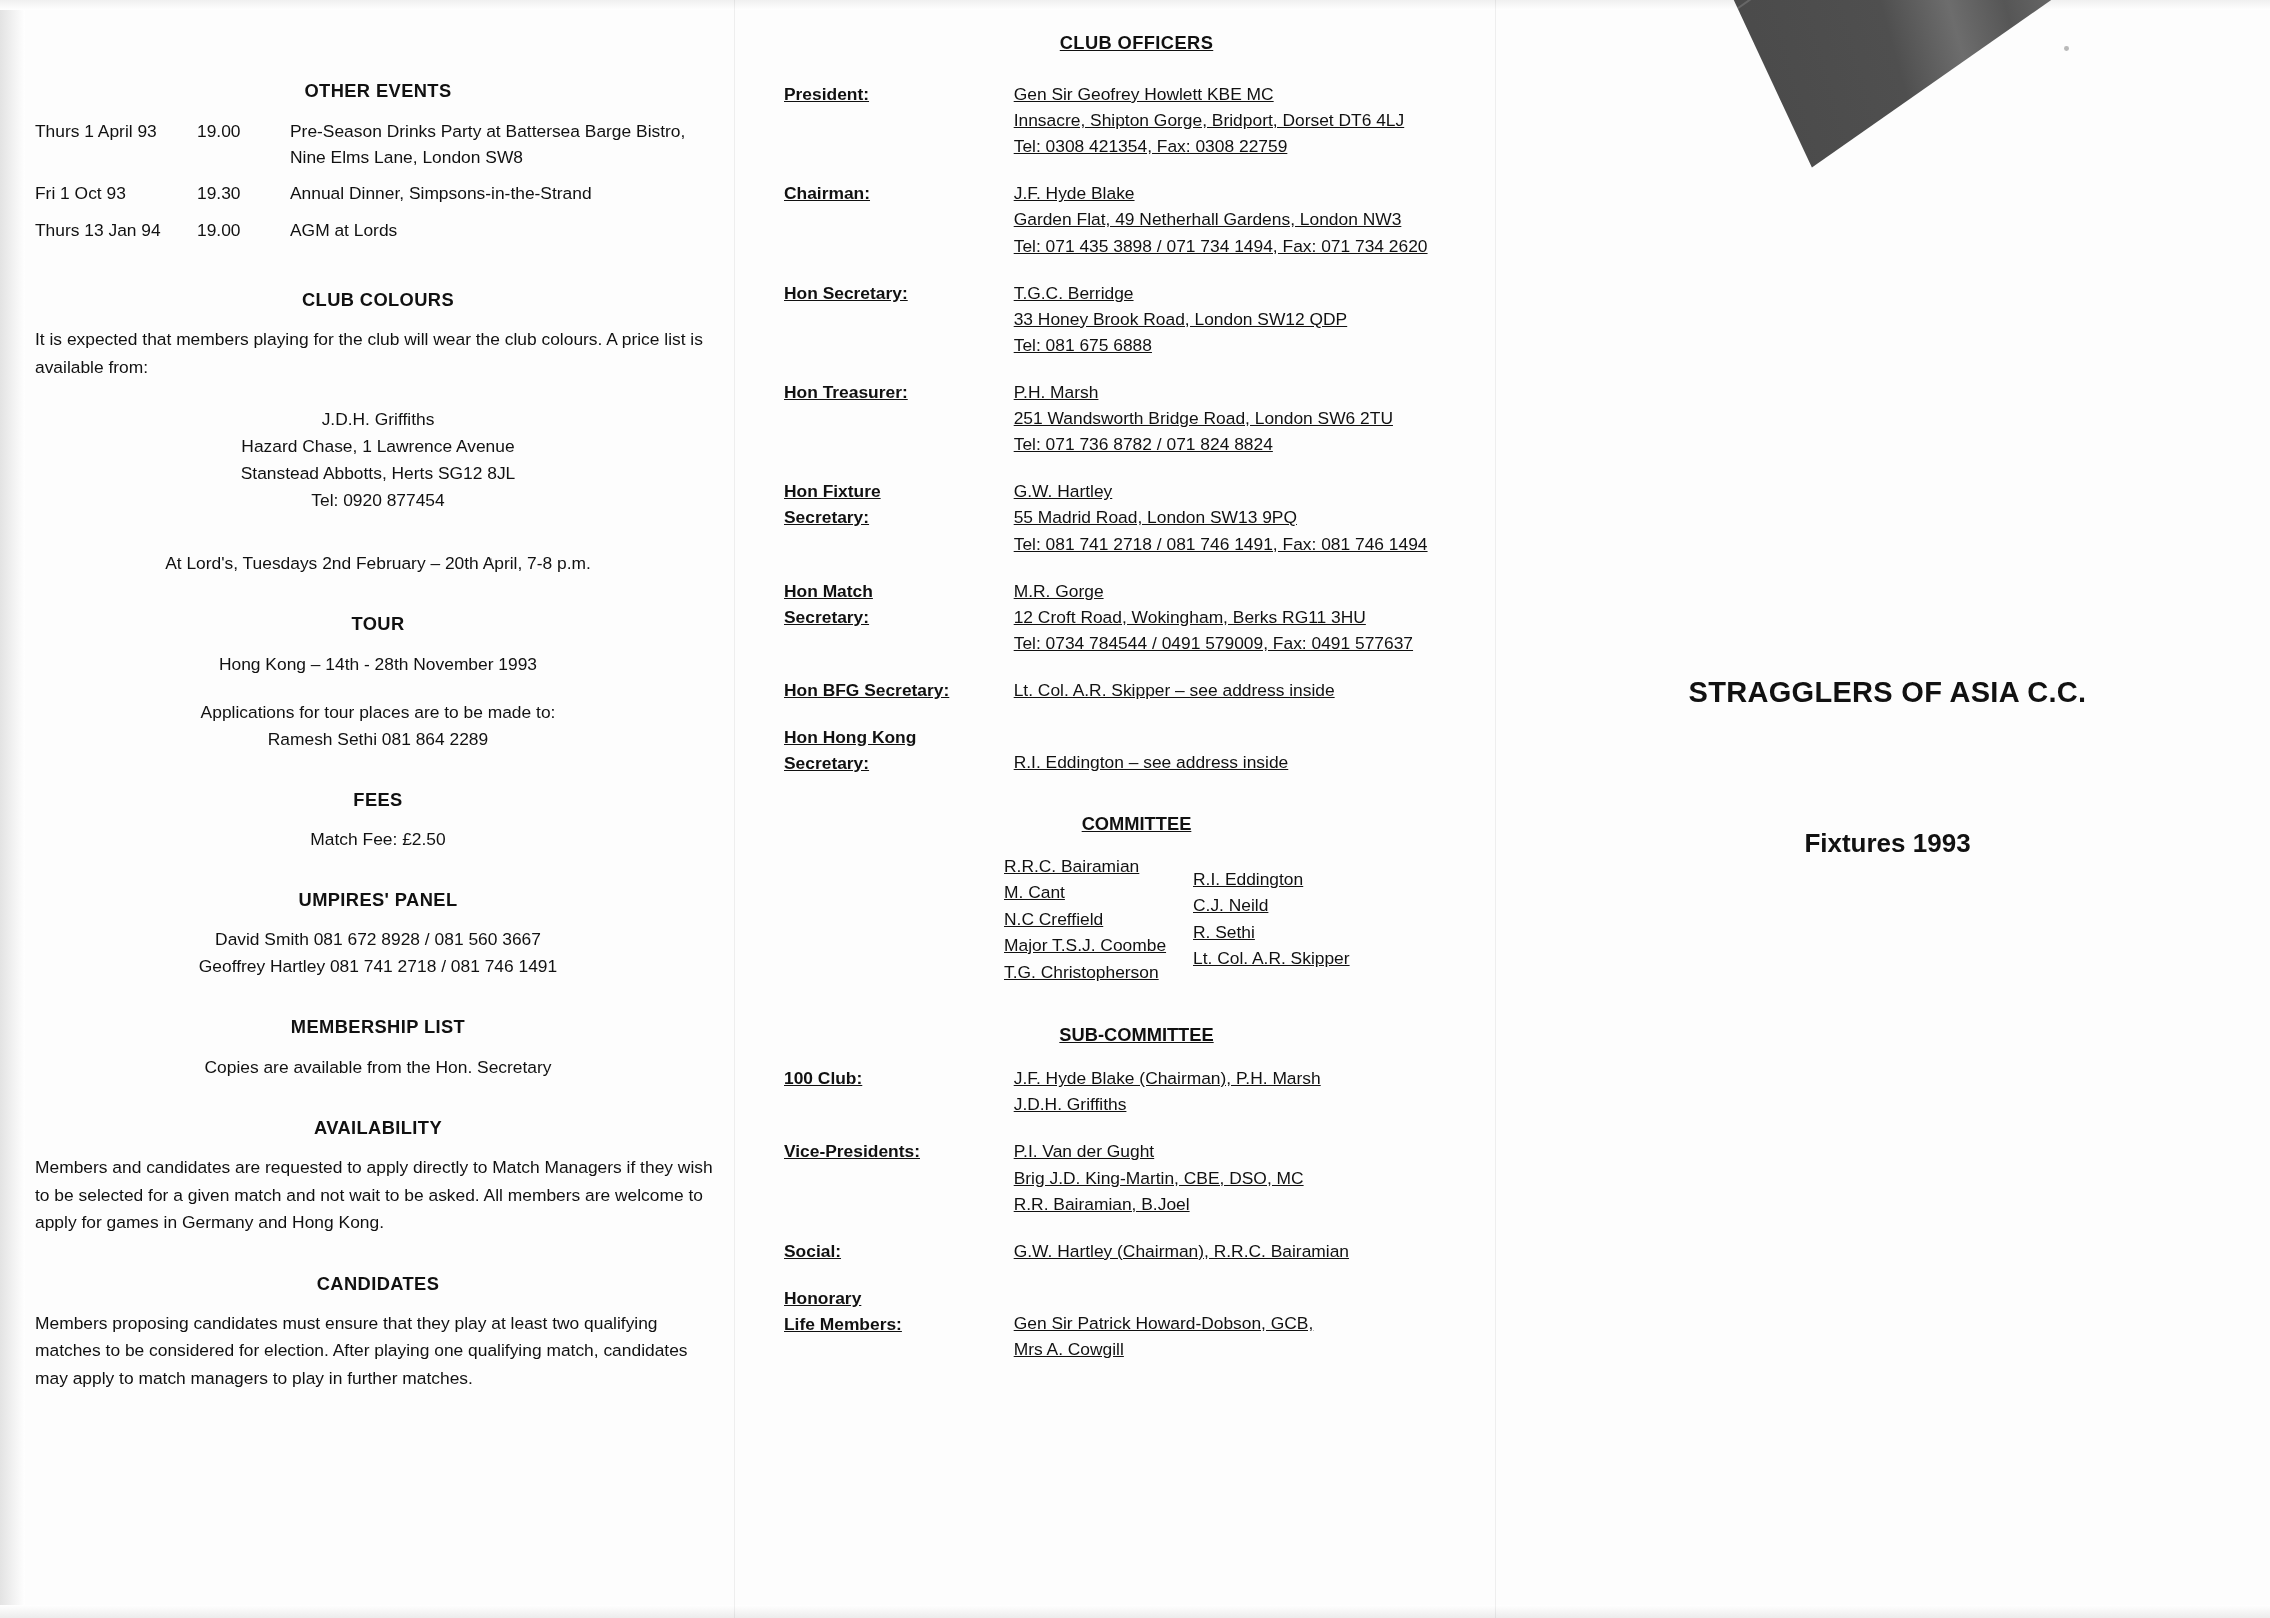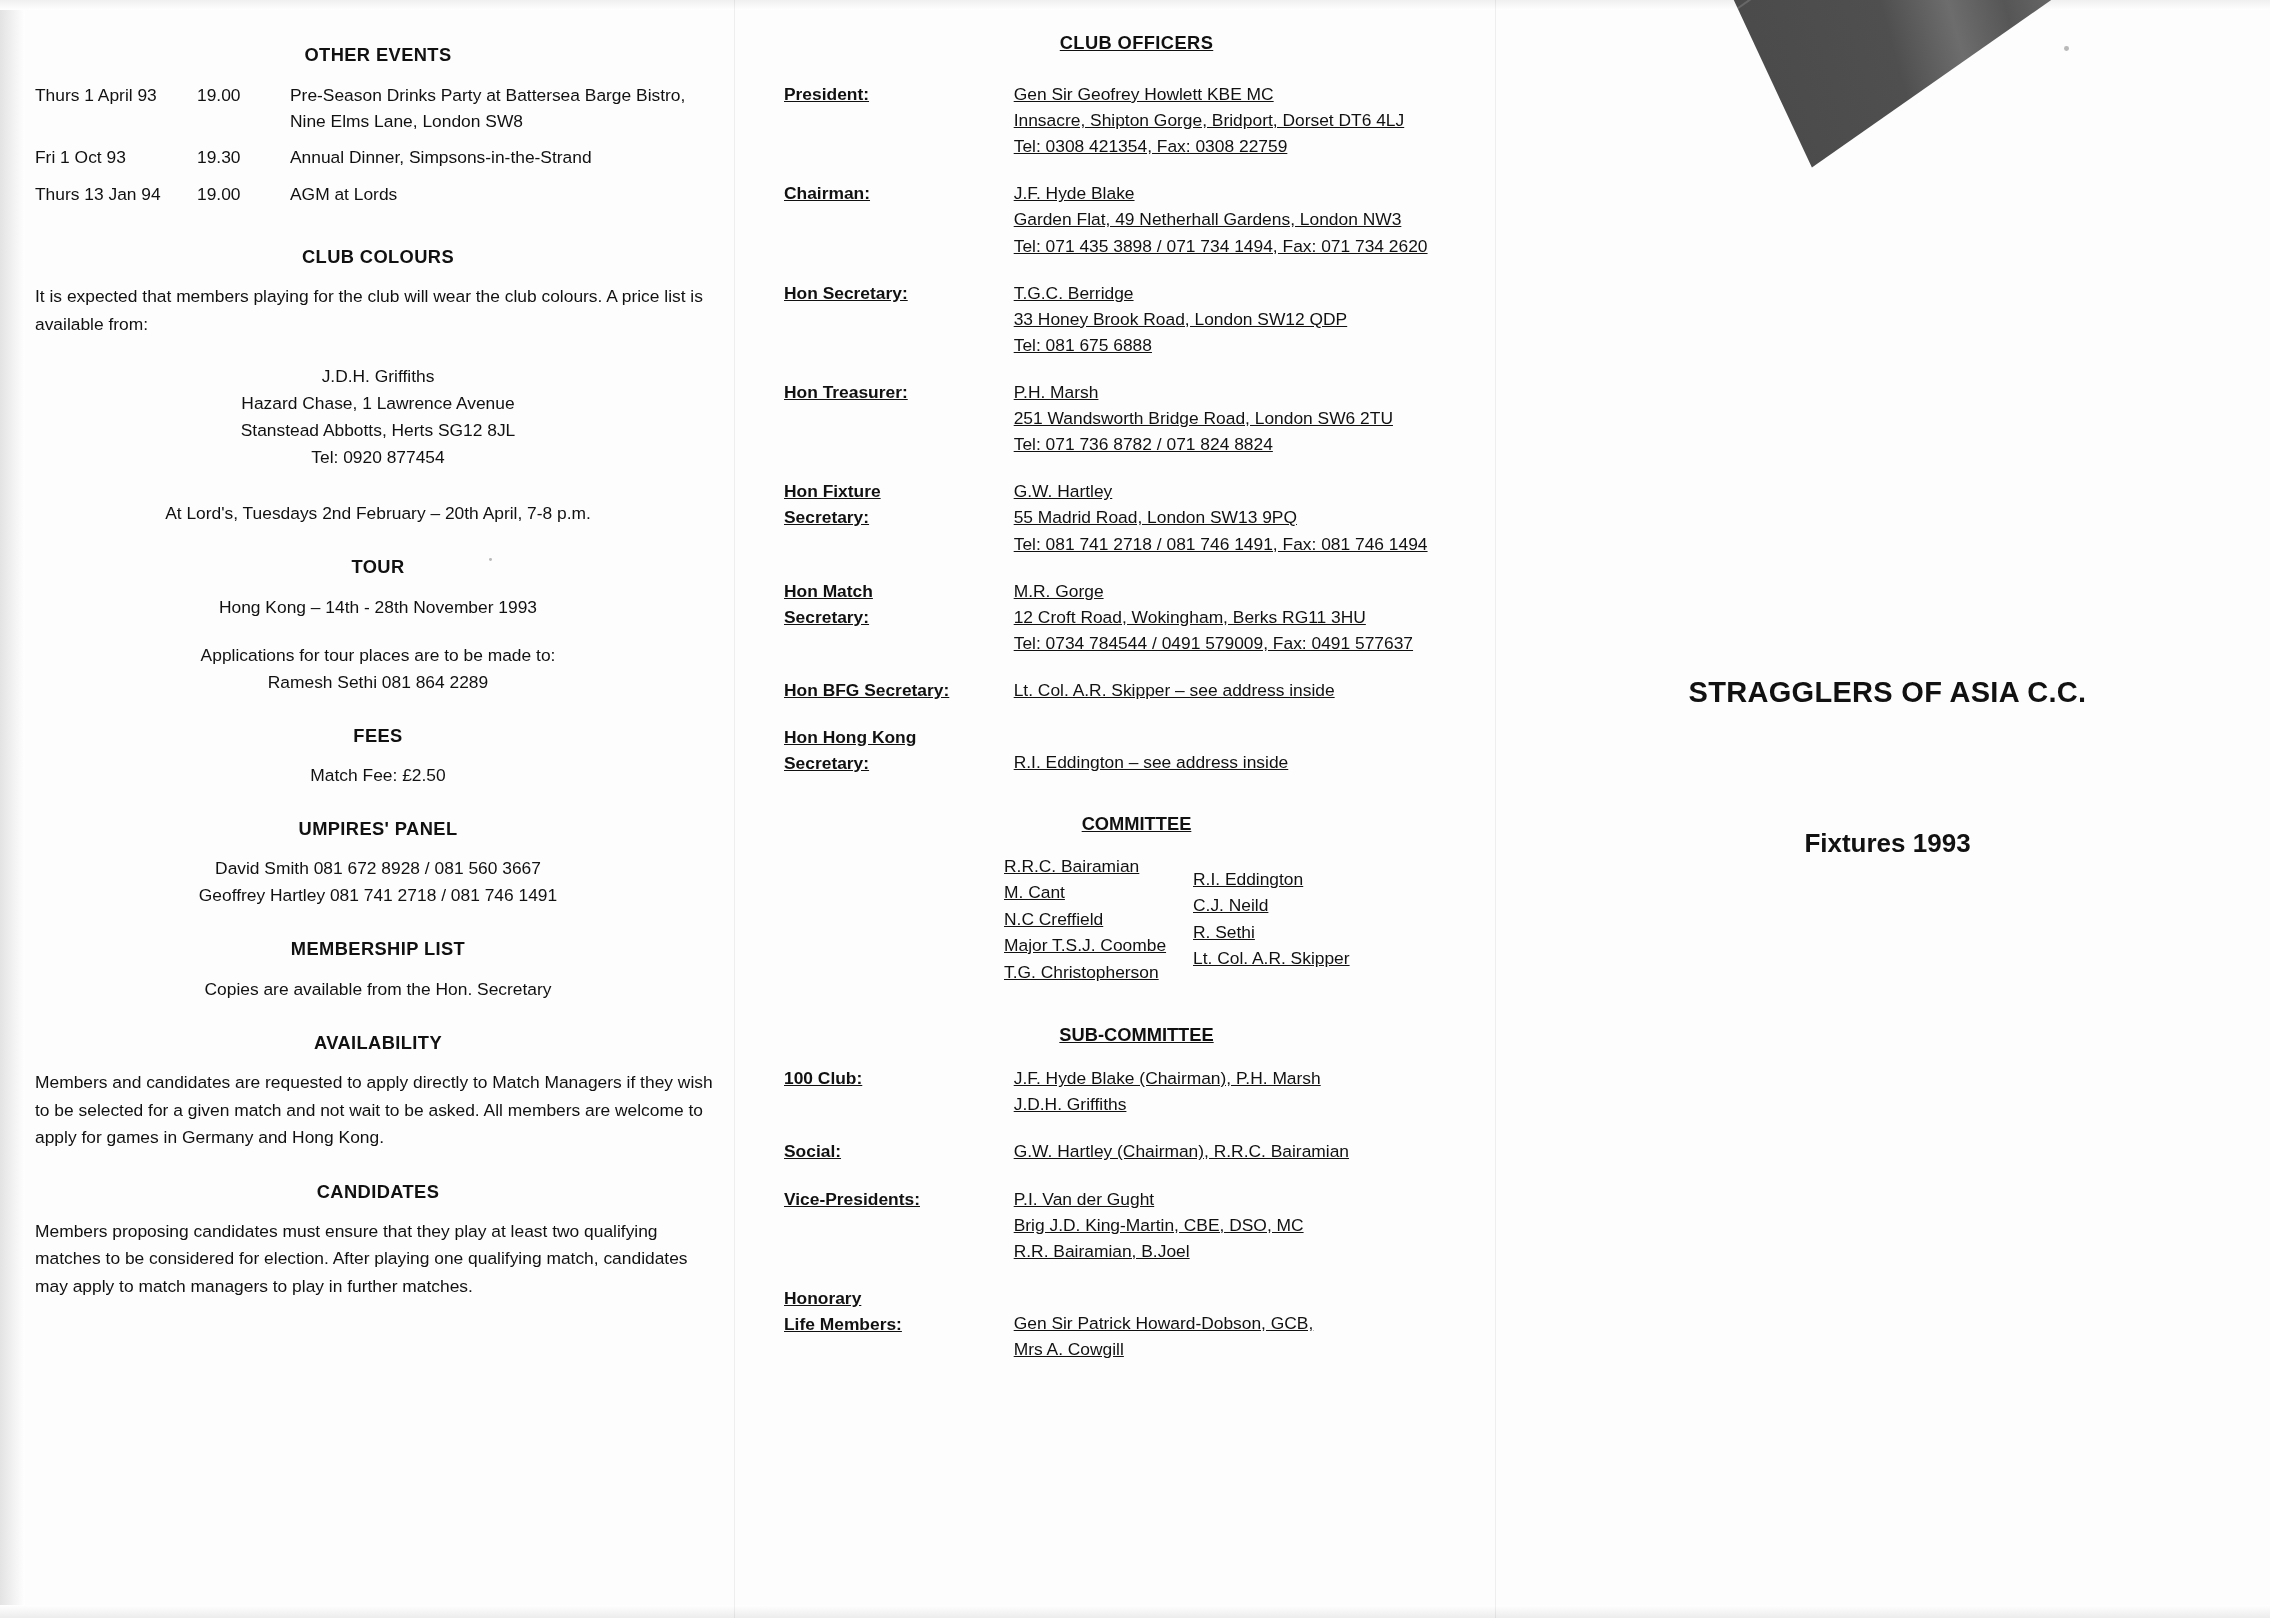--- a/index.html
+++ b/index.html
@@ -64,20 +64,21 @@
 
   h2.section-head {
     font-size: 18.3px;
     font-weight: bold;
     text-align: center;
     margin: 0 0 15.4px 0;
     letter-spacing: 0.4px;
   }
   .section {
     margin-bottom: 29px;
+    margin-top: 36px;
   }
   .center-text {
     text-align: center;
     font-size: 17.4px;
     line-height: 1.55;
   }
   .left-text {
     text-align: left;
     font-size: 17.4px;
     line-height: 1.58;
@@ -403,35 +404,35 @@
         <span class="role-line">100 Club:</span>
       </div>
       <div class="officer-details">
         <span class="dl">J.F. Hyde Blake (Chairman), P.H. Marsh</span>
         <span class="dl">J.D.H. Griffiths</span>
       </div>
     </div>
 
     <div class="officer-row">
       <div class="officer-role">
-        <span class="role-line">Social:</span>
-      </div>
-      <div class="officer-details">
-        <span class="dl">G.W. Hartley (Chairman), R.R.C. Bairamian</span>
-      </div>
-    </div>
-
-    <div class="officer-row">
-      <div class="officer-role">
         <span class="role-line">Vice-Presidents:</span>
       </div>
       <div class="officer-details">
         <span class="dl">P.I. Van der Gught</span>
         <span class="dl">Brig J.D. King-Martin, CBE, DSO, MC</span>
         <span class="dl">R.R. Bairamian, B.Joel</span>
+      </div>
+    </div>
+
+    <div class="officer-row">
+      <div class="officer-role">
+        <span class="role-line">Social:</span>
+      </div>
+      <div class="officer-details">
+        <span class="dl">G.W. Hartley (Chairman), R.R.C. Bairamian</span>
       </div>
     </div>
 
     <div class="officer-row">
       <div class="officer-role">
         <span class="role-line">Honorary</span>
         <span class="role-line">Life Members:</span>
       </div>
       <div class="officer-details">
         <span class="spacer-line"></span>

